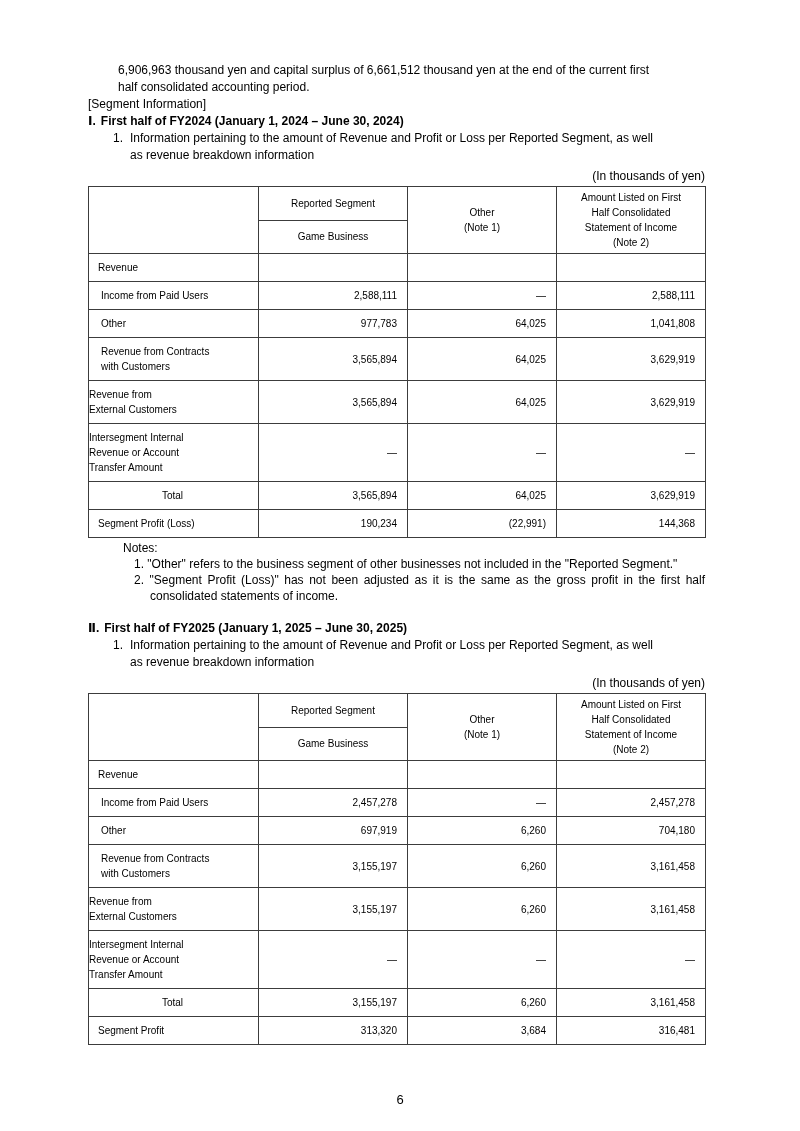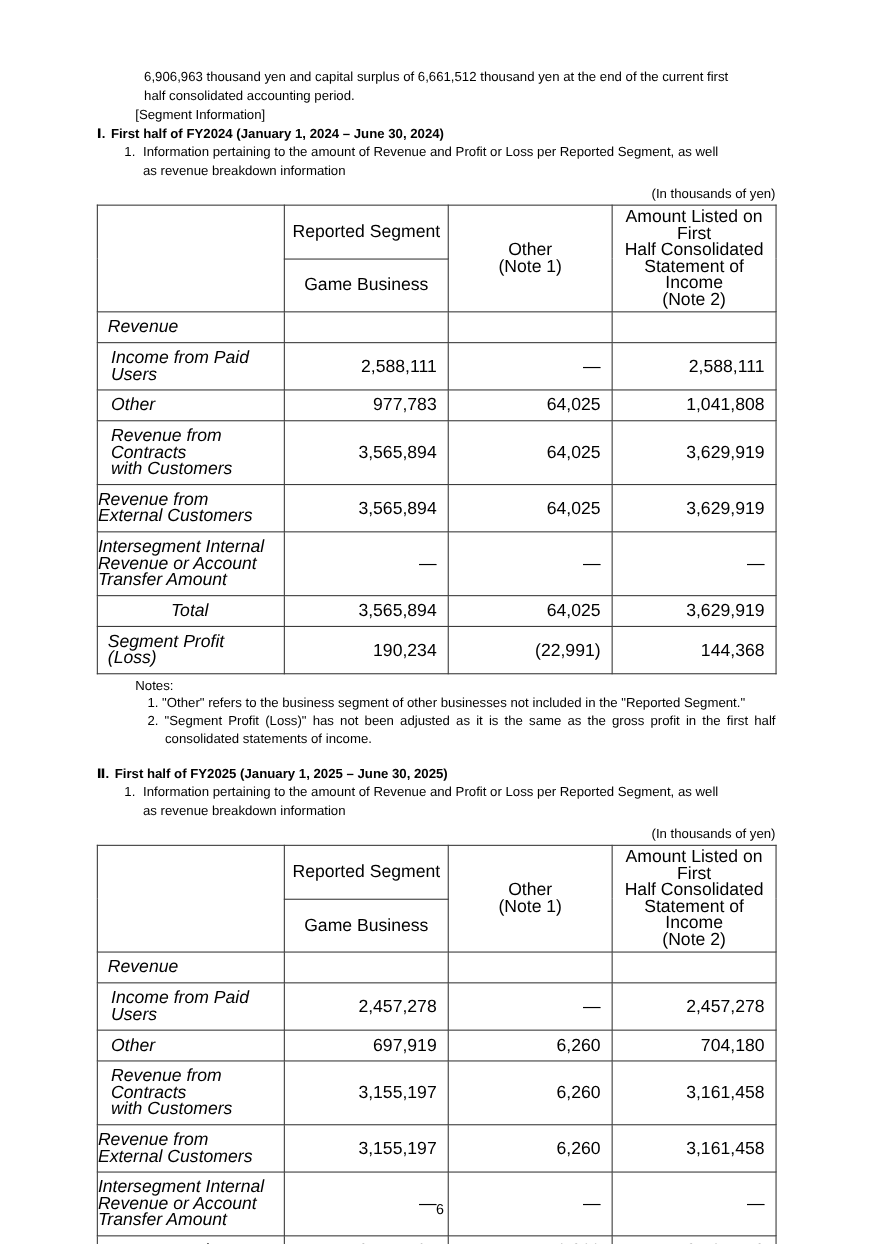--- a/index.html
+++ b/index.html
@@ -3,37 +3,37 @@
 <meta charset="utf-8">
 <style>
   * { margin:0; padding:0; box-sizing:border-box; }
   html, body { background:#fff; }
   .page {
     position:relative; width:800px; height:1131px; background:#fff;
     font-family:"Liberation Sans","DejaVu Sans",sans-serif;
     font-size:12px; color:#000; overflow:hidden; margin:0 auto;
   }
   .content { position:absolute; left:88px; top:62px; width:617px; }
-  .intro { margin-left:43px; width:560px; line-height:17px; white-space:pre-line; }
+  .intro { margin-left:30px; width:560px; line-height:17px; white-space:pre-line; }
   .para-heading { margin-left:35px; margin-top:19px; line-height:17px; }
-  .para-subheading { margin-left:35px; line-height:17px; }
+  .para-subheading { line-height:17px; }
   .sec-head { font-weight:bold; line-height:17px; display:flex; }
   .sec-head .numeral { margin-right:5px; }
   .item-row { display:flex; margin-left:25px; line-height:17px; }
   .item-no { width:17px; flex:none; }
   .item-text { white-space:pre-line; }
   .unit-note { text-align:right; margin:5px 0 2px 0; line-height:15px; }
-  table.seg-table { border-collapse:collapse; table-layout:fixed; width:617px; font-size:16px; }
+  table.seg-table { border-collapse:collapse; table-layout:fixed; width:617px; font-size:10px; }
   .seg-table th, .seg-table td { border:1px solid #3c3c3c; vertical-align:middle; }
   .seg-table th { font-weight:normal; text-align:center; line-height:15px; padding:3px 6px; }
   .seg-table th.rs { height:32px; }
   .seg-table th.gb { height:32px; }
   .prewrap { white-space:pre-line; }
   .seg-table td { padding-top:6px; padding-bottom:6px; line-height:15px; }
-  .seg-table td.lbl { text-align:left; padding-right:6px; white-space:pre-line;font-style:italic; }
+  .seg-table td.lbl { text-align:left; padding-right:6px; white-space:pre-line; }
   .seg-table td.num { text-align:right; padding-right:10px; padding-left:16px; }
   .ind0 { padding-left:9px; }
   .ind1 { padding-left:12px; }
   .ind2 { }
   .ctr  { text-align:center !important; padding-left:4px; }
   .notes { margin-left:35px; margin-top:2px; line-height:16px; }
   .note { margin-left:11px; padding-left:16px; text-indent:-16px; width:571px; text-align:justify; }
   .section-2 { margin-top:16px; }
   .page-number { position:absolute; left:0; right:0; bottom:24px; text-align:center; font-size:13px; }
 </style>
@@ -222,21 +222,21 @@
           </tr>
           <tr>
             <td class="lbl ctr">Total</td>
             <td class="num">3,155,197</td>
             <td class="num">6,260</td>
             <td class="num">3,161,458</td>
           </tr>
           <tr>
             <td class="lbl ind0">Segment Profit</td>
             <td class="num">313,320</td>
-            <td class="num">3,161</td>
+            <td class="num">3,684</td>
             <td class="num">316,481</td>
           </tr>
         </tbody>
       </table>
     </div>
 
   </div>
 
   <div class="page-number">6</div>
 </div>

